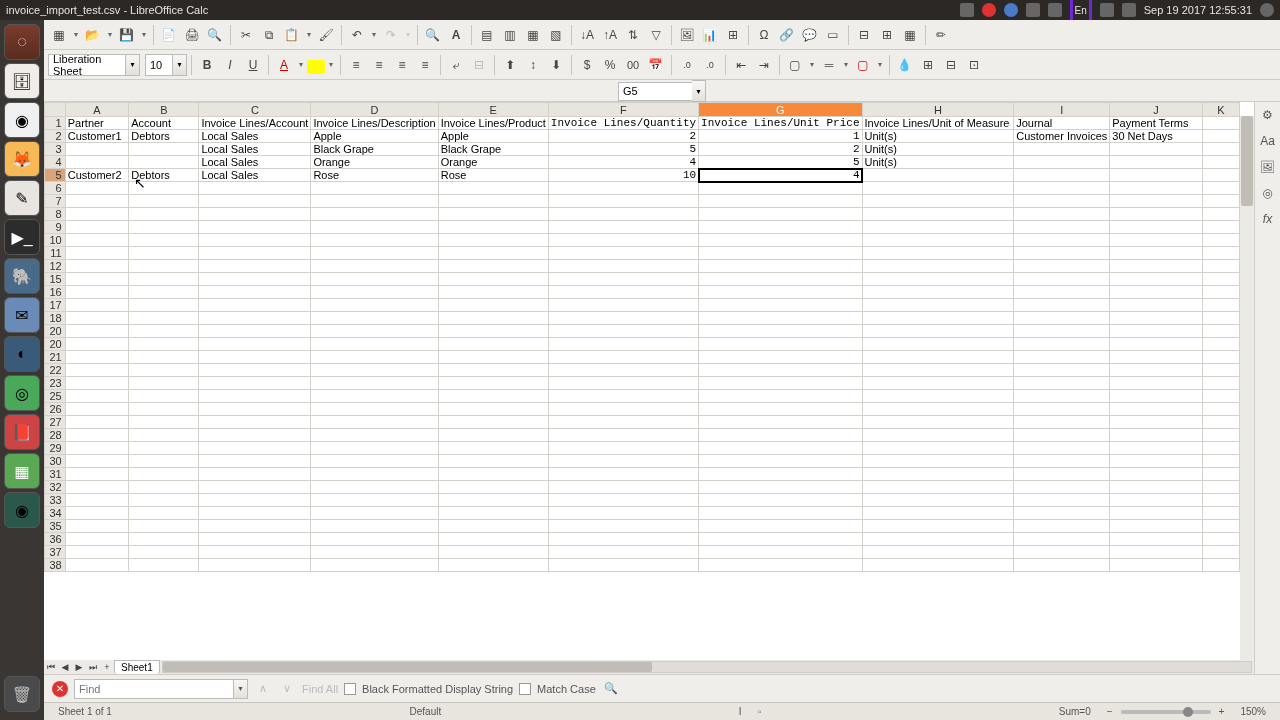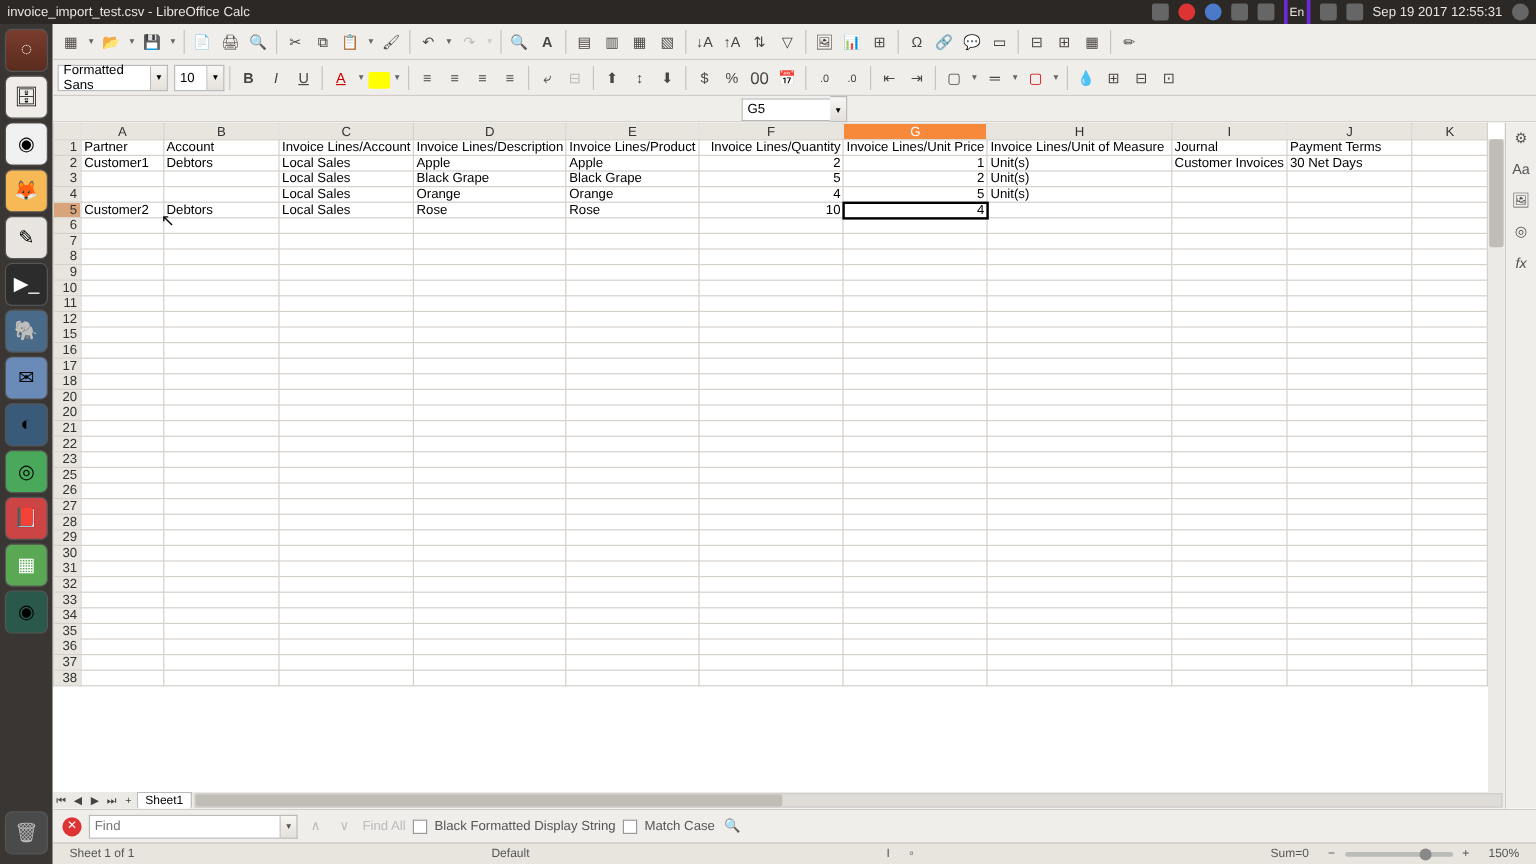--- a/index.html
+++ b/index.html
@@ -52,21 +52,21 @@
 
 .sheet-wrap { flex: 1; position: relative; overflow: hidden; background: #fff; }
 .sheet { position: absolute; top: 0; left: 0; right: 14px; bottom: 14px; overflow: hidden; }
 .sheet table { border-collapse: collapse; font-size: 11px; table-layout: fixed; }
 .sheet th, .sheet td { border: 1px solid #d4d0ca; height: 13px; padding: 0 2px; white-space: nowrap; overflow: hidden; background: #fff; }
 .sheet th { background: #e8e4de; font-weight: normal; color: #333; text-align: center; }
 .sheet th.col { height: 14px; }
 .sheet th.row { width: 22px; text-align: right; padding-right: 3px; }
 .sheet th.active-col { background: #f78a3a; color: #fff; }
 .sheet th.active-row { background: #d9a47c; }
-.sheet td.num { text-align: right; }
+.sheet td.num { text-align: right; font-family: Liberation Mono, monospace; }
 .sheet td.active { outline: 2px solid #000; outline-offset: -1px; }
 .corner { width: 22px; height: 14px; background: #e8e4de; border: 1px solid #d4d0ca; }
 
 
 .sidebar-right { position: absolute; top: 0; right: 0; width: 26px; bottom: 0; background: #f0eeeb; border-left: 1px solid #d0ccc5; display:flex; flex-direction:column; align-items:center; padding-top:4px; gap:8px; }
 .sidebar-right .sbtn { width:18px; height:18px; display:flex; align-items:center; justify-content:center; font-size:12px; color:#555; cursor:pointer; }
 
 
 .vscroll { position: absolute; top: 14px; right: 0; width: 14px; bottom: 14px; background: #eceae6; }
 .vscroll .thumb { position:absolute; top:0; left:1px; right:1px; height:90px; background:#c0bcb6; border-radius:2px; }
@@ -178,21 +178,21 @@
     <div class="sep"></div>
     <div class="tbtn">⊟</div>
     <div class="tbtn">⊞</div>
     <div class="tbtn">▦</div>
     <div class="sep"></div>
     <div class="tbtn">✏</div>
   </div>
 
   <div class="toolbar">
     <div class="combo">
-      <div class="cbox" style="width:78px">Formatted Sans</div>
+      <div class="cbox" style="width:78px">Liberation Sheet</div>
       <div class="carrow">▾</div>
     </div>
     <div class="combo" style="margin-left:4px">
       <div class="cbox" style="width:28px">10</div>
       <div class="carrow">▾</div>
     </div>
     <div class="sep"></div>
     <div class="tbtn" style="font-weight:bold">B</div>
     <div class="tbtn" style="font-style:italic">I</div>
     <div class="tbtn" style="text-decoration:underline">U</div>
@@ -209,21 +209,21 @@
     <div class="sep"></div>
     <div class="tbtn">⤶</div>
     <div class="tbtn" style="color:#bbb">⊟</div>
     <div class="sep"></div>
     <div class="tbtn">⬆</div>
     <div class="tbtn">↕</div>
     <div class="tbtn">⬇</div>
     <div class="sep"></div>
     <div class="tbtn">$</div>
     <div class="tbtn">%</div>
-    <div class="tbtn" style="font-size:14px">00</div>
+    <div class="tbtn" style="font-size:11px">00</div>
     <div class="tbtn">📅</div>
     <div class="sep"></div>
     <div class="tbtn" style="font-size:9px">.0</div>
     <div class="tbtn" style="font-size:9px">.0</div>
     <div class="sep"></div>
     <div class="tbtn">⇤</div>
     <div class="tbtn">⇥</div>
     <div class="sep"></div>
     <div class="tbtn">▢</div>
       <div class="drop-arrow">▾</div>

